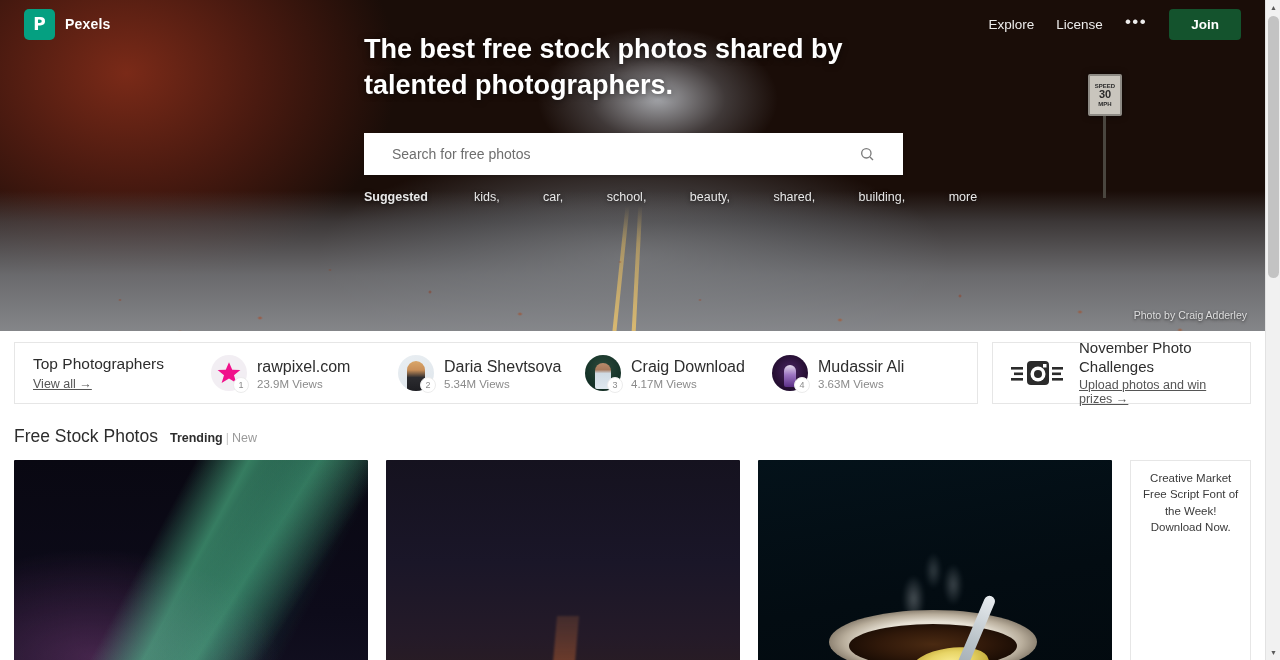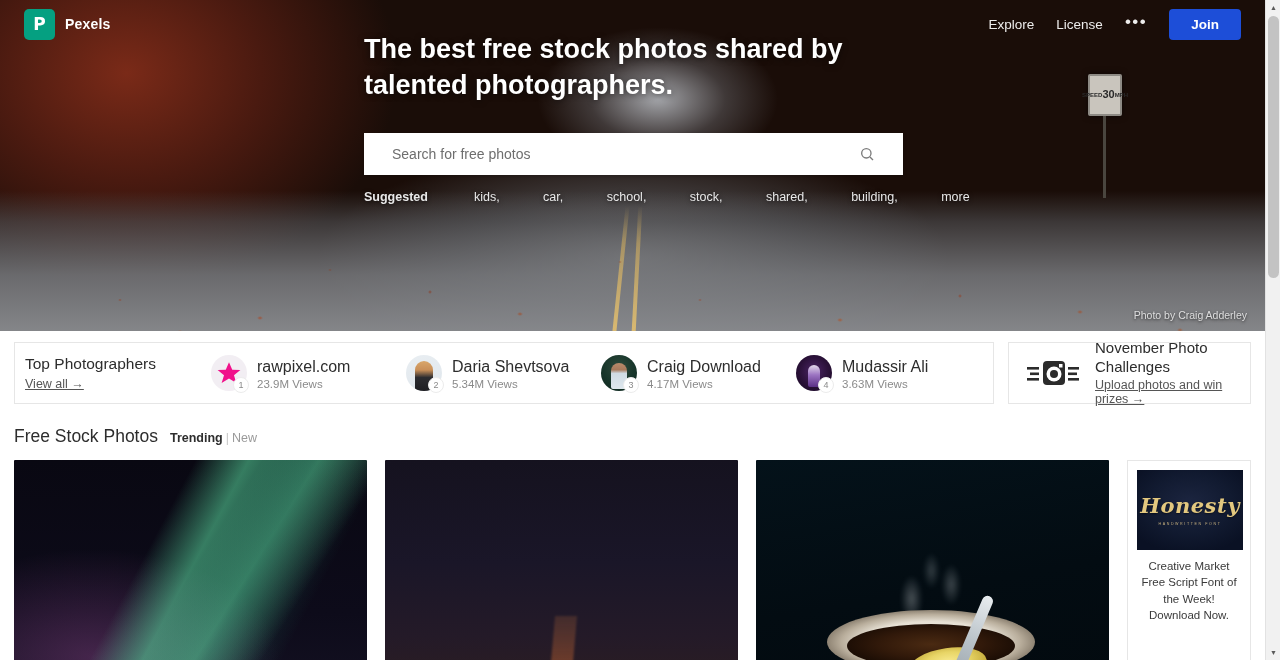--- a/index.html
+++ b/index.html
@@ -69,21 +69,21 @@
       radial-gradient(2px 1px at 620px 262px, rgba(150,60,28,.55), transparent),
       radial-gradient(3px 2px at 180px 332px, rgba(175,82,38,.7), transparent),
       radial-gradient(3px 2px at 1180px 330px, rgba(170,78,36,.7), transparent);
   }
   .hero-sign {
     position: absolute; top: 74px; left: 1088px;
     width: 34px; height: 42px;
     background: #c9c5bd;
     border: 2px solid #8d8a84;
     border-radius: 2px;
-    display: flex; 
+    display: flex; flex-direction: column;
     align-items: center; justify-content: center;
     color: #2a2a2a; font-size: 6px; line-height: 1.05;
     font-weight: bold; text-align: right;
     box-shadow: 0 0 6px rgba(0,0,0,.5);
   }
   .hero-sign .big { font-size: 11px; }
   .hero-sign-pole {
     position: absolute; top: 116px; left: 1103px;
     width: 3px; height: 82px; background: #4a463f;
   }
@@ -101,21 +101,21 @@
     background: #05a081;
     display: flex; align-items: center; justify-content: center;
     color: #fff; font-size: 17px; font-weight: 700;
     font-family: "DejaVu Sans", sans-serif;
   }
   .brand-name { color: #fff; font-size: 14px; font-weight: 700; letter-spacing: .2px; }
   .nav-right { margin-left: auto; display: flex; align-items: center; gap: 22px; }
   .nav-link { color: rgba(255,255,255,.92); font-size: 13.5px; text-decoration: none; }
   .nav-dots { color: rgba(255,255,255,.92); font-size: 17px; letter-spacing: 1.5px; line-height: 1; padding-bottom: 6px; }
   .join-btn {
-    background: #1d4ed8; color: #fff;
+    background: #14532d; color: #fff;
     font-size: 13.5px; font-weight: 700;
     padding: 8px 22px; border-radius: 4px;
     border: none; cursor: pointer;
     font-family: "Liberation Sans", sans-serif;
   }
 
   
   .hero-content { position: absolute; top: 32px; left: 364px; z-index: 5; }
   .hero-title {
     color: #fff; font-size: 27px; font-weight: 700; line-height: 1.32;
@@ -152,21 +152,21 @@
 
   
   .strip {
     display: flex; gap: 14px;
     padding: 11px 14px 0 14px;
   }
   .card {
     border: 1px solid #e6e6e6; background: #fff;
     display: flex; align-items: center;
   }
-  .card-photographers { flex: 1; height: 62px; padding: 0 10px; gap: 8px; }
+  .card-photographers { flex: 1; height: 62px; padding: 0 18px; gap: 0; }
   .tp-head { width: 178px; }
   .tp-title { font-size: 15.5px; color: #2d2d2d; line-height: 1.25; }
   .tp-viewall { font-size: 12.5px; color: #555; text-decoration: underline; display: inline-block; margin-top: 2px; }
   .photog { display: flex; align-items: center; gap: 10px; width: 187px; }
   .av-wrap { position: relative; width: 36px; height: 36px; flex: none; }
   .avatar {
     width: 36px; height: 36px; border-radius: 50%;
     overflow: hidden; position: relative;
   }
   .av-1 { background: #f2eef3; display:flex; align-items:center; justify-content:center; }
@@ -373,21 +373,21 @@
       <div class="hero-content">
         <h1 class="hero-title">The best free stock photos shared by talented photographers.</h1>
         <div class="search-wrap">
           <input class="search-input" type="text" placeholder="Search for free photos" style="">
           <svg class="search-ico" viewBox="0 0 24 24" fill="none" stroke="currentColor" stroke-width="2">
             <circle cx="11" cy="11" r="7"></circle>
             <line x1="16.5" y1="16.5" x2="21" y2="21"></line>
           </svg>
         </div>
         <div class="suggested">
-          <span class="lbl">Suggested</span><a href="#">kids</a>, <a href="#">car</a>, <a href="#">school</a>, <a href="#">stock</a>, <a href="#">shared</a>, <a href="#">building</a>, <a href="#">more</a>
+          <span class="lbl">Suggested</span><a href="#">kids</a>, <a href="#">car</a>, <a href="#">school</a>, <a href="#">beauty</a>, <a href="#">shared</a>, <a href="#">building</a>, <a href="#">more</a>
         </div>
       </div>
 
       <div class="photo-credit">Photo by Craig Adderley</div>
     </div>
 
     <div class="strip">
       <div class="card card-photographers">
         <div class="tp-head">
           <div class="tp-title">Top Photographers</div>
@@ -477,24 +477,20 @@
         <div class="cup">
           <div class="steam"></div>
 
           <div class="cup-rim"></div>
           <div class="cup-liquid"></div>
           <div class="lemon"></div>
           <div class="spoon"></div>
         </div>
       </div>
       <div class="ad">
-        <div class="ad-img">
-          <div class="ad-word">Honesty</div>
-          <div class="ad-sub">HANDWRITTEN FONT</div>
-        </div>
         <div class="ad-text">Creative Market Free Script Font of the Week! Download Now.</div>
       </div>
     </div>
 
   </div>
 
   <div class="scrollbar">
     <div class="sb-arrow up">▲</div>
     <div class="sb-thumb"></div>
     <div class="sb-arrow down">▼</div>

